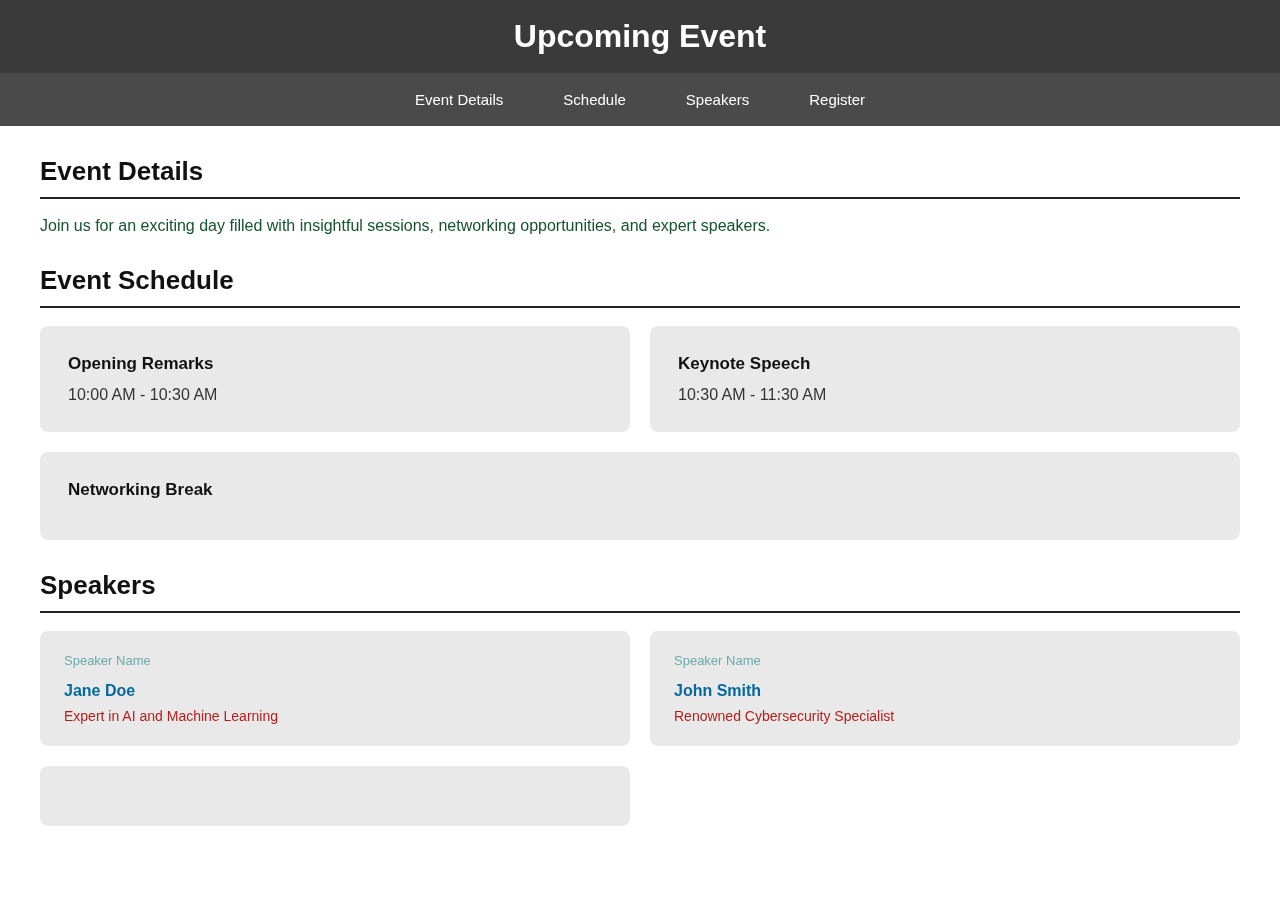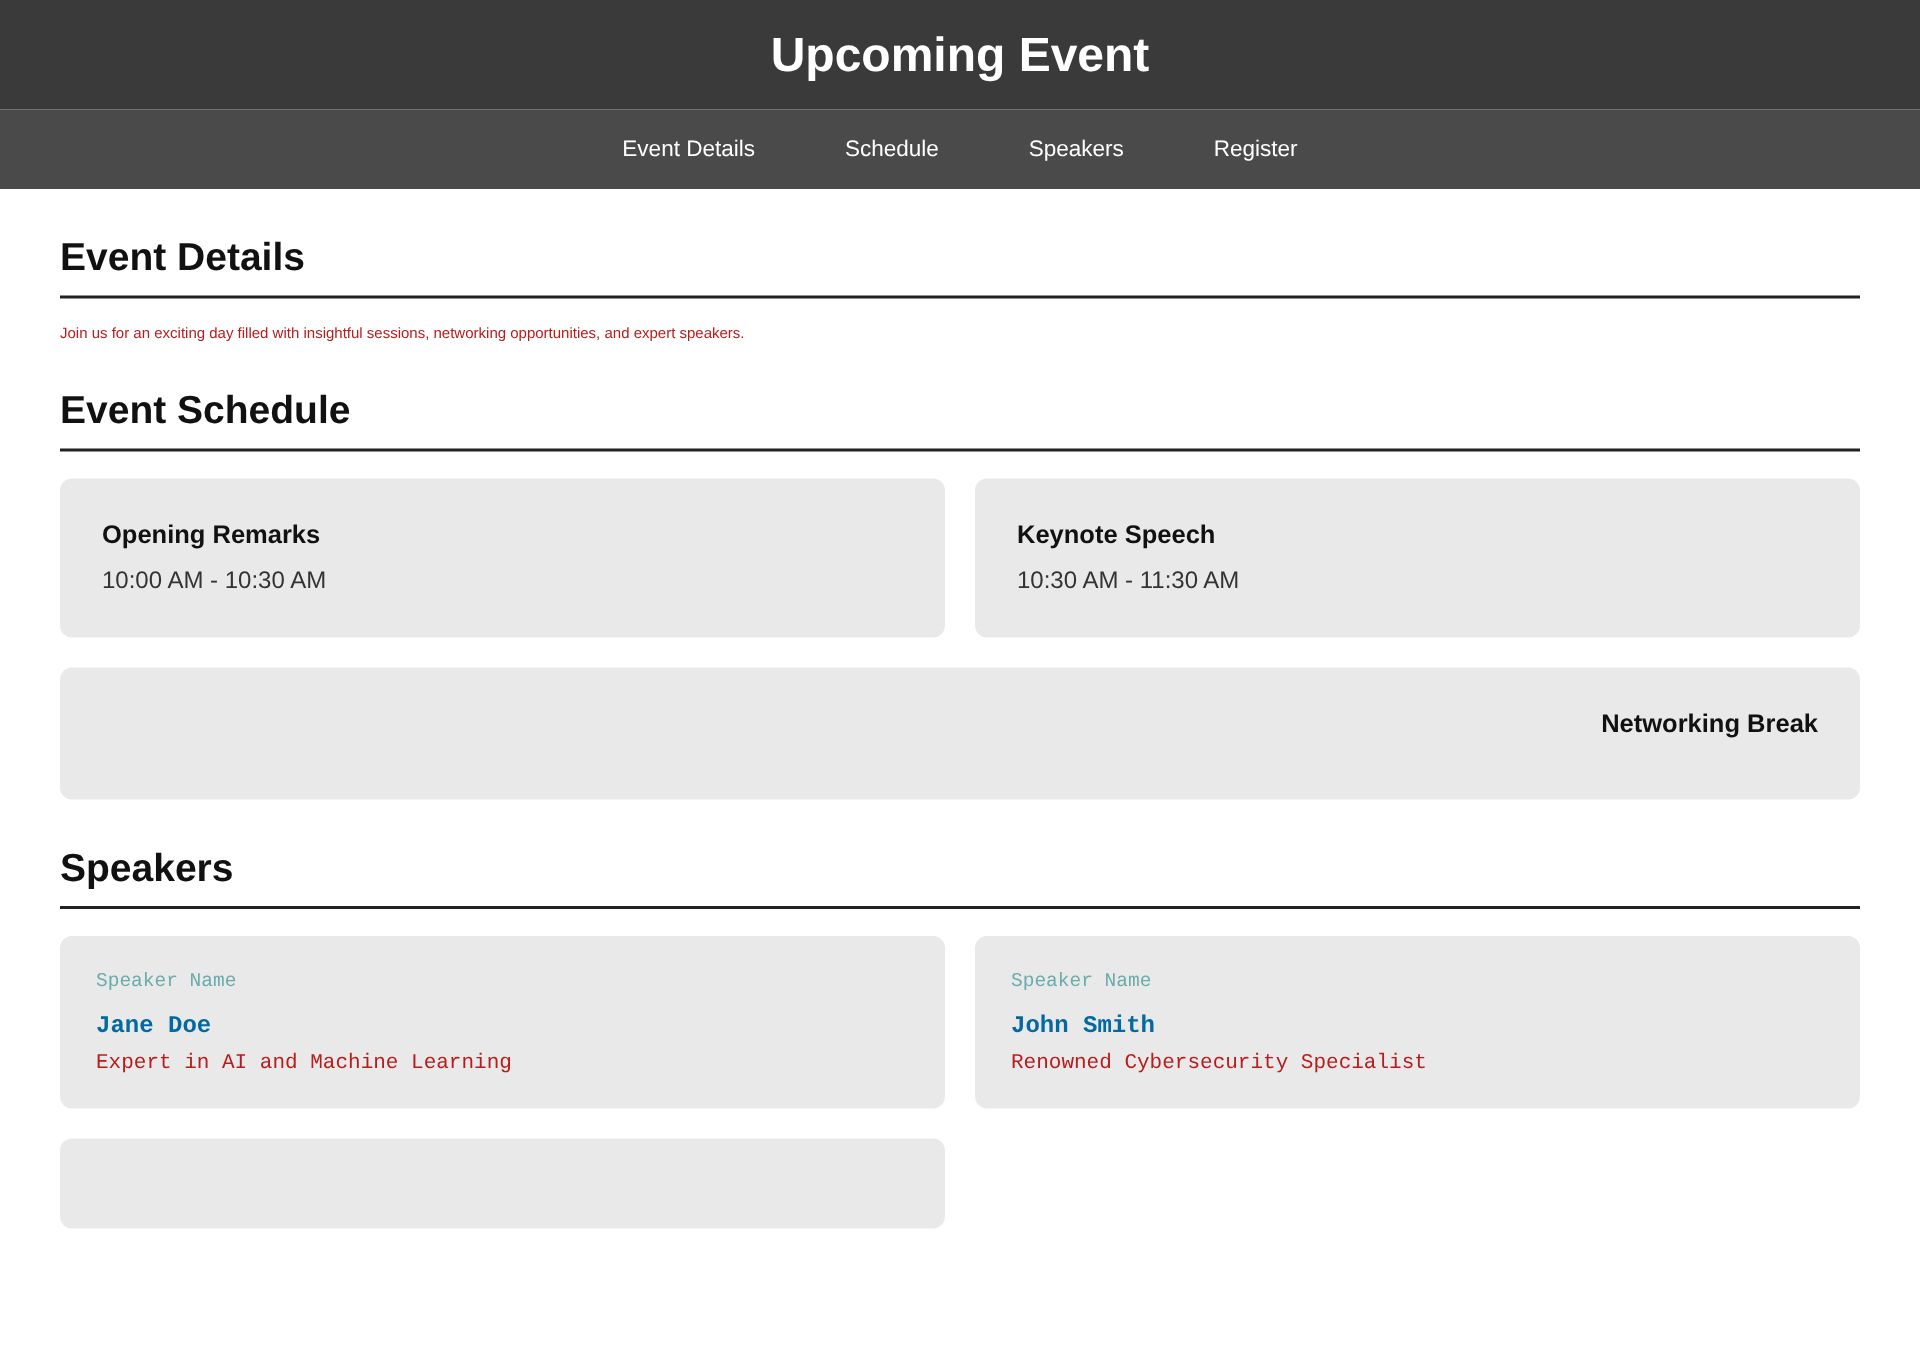--- a/index.html
+++ b/index.html
@@ -59,36 +59,35 @@
       color: #111;
     }
 
     .section-divider {
       border: none;
       border-top: 2px solid #222;
       margin-bottom: 18px;
     }
 
     .section-description {
-      font-size: 10px;
-      color: #b91c1c;
+      font-size: 16px;
+      color: #14532d;
       margin-bottom: 30px;
     }
 
     
     .schedule-grid {
       display: grid;
       grid-template-columns: 1fr 1fr;
       gap: 20px;
       margin-bottom: 20px;
     }
 
     .schedule-card-full {
       grid-column: 1 / -1;
-      text-align: right;
     }
 
     .schedule-card {
       background: #e9e9e9;
       border-radius: 8px;
       padding: 28px 28px;
     }
 
     .schedule-card-title {
       font-size: 17px;
@@ -105,21 +104,20 @@
     
     .speakers-section {
       margin-top: 30px;
     }
 
     .speakers-grid {
       display: grid;
       grid-template-columns: 1fr 1fr;
       gap: 20px;
       margin-top: 0;
-      font-family: Liberation Mono, monospace;
     }
 
     .speaker-card {
       background: #e9e9e9;
       border-radius: 8px;
       padding: 22px 24px;
     }
 
     .speaker-img-placeholder {
       color: #6aabab;

